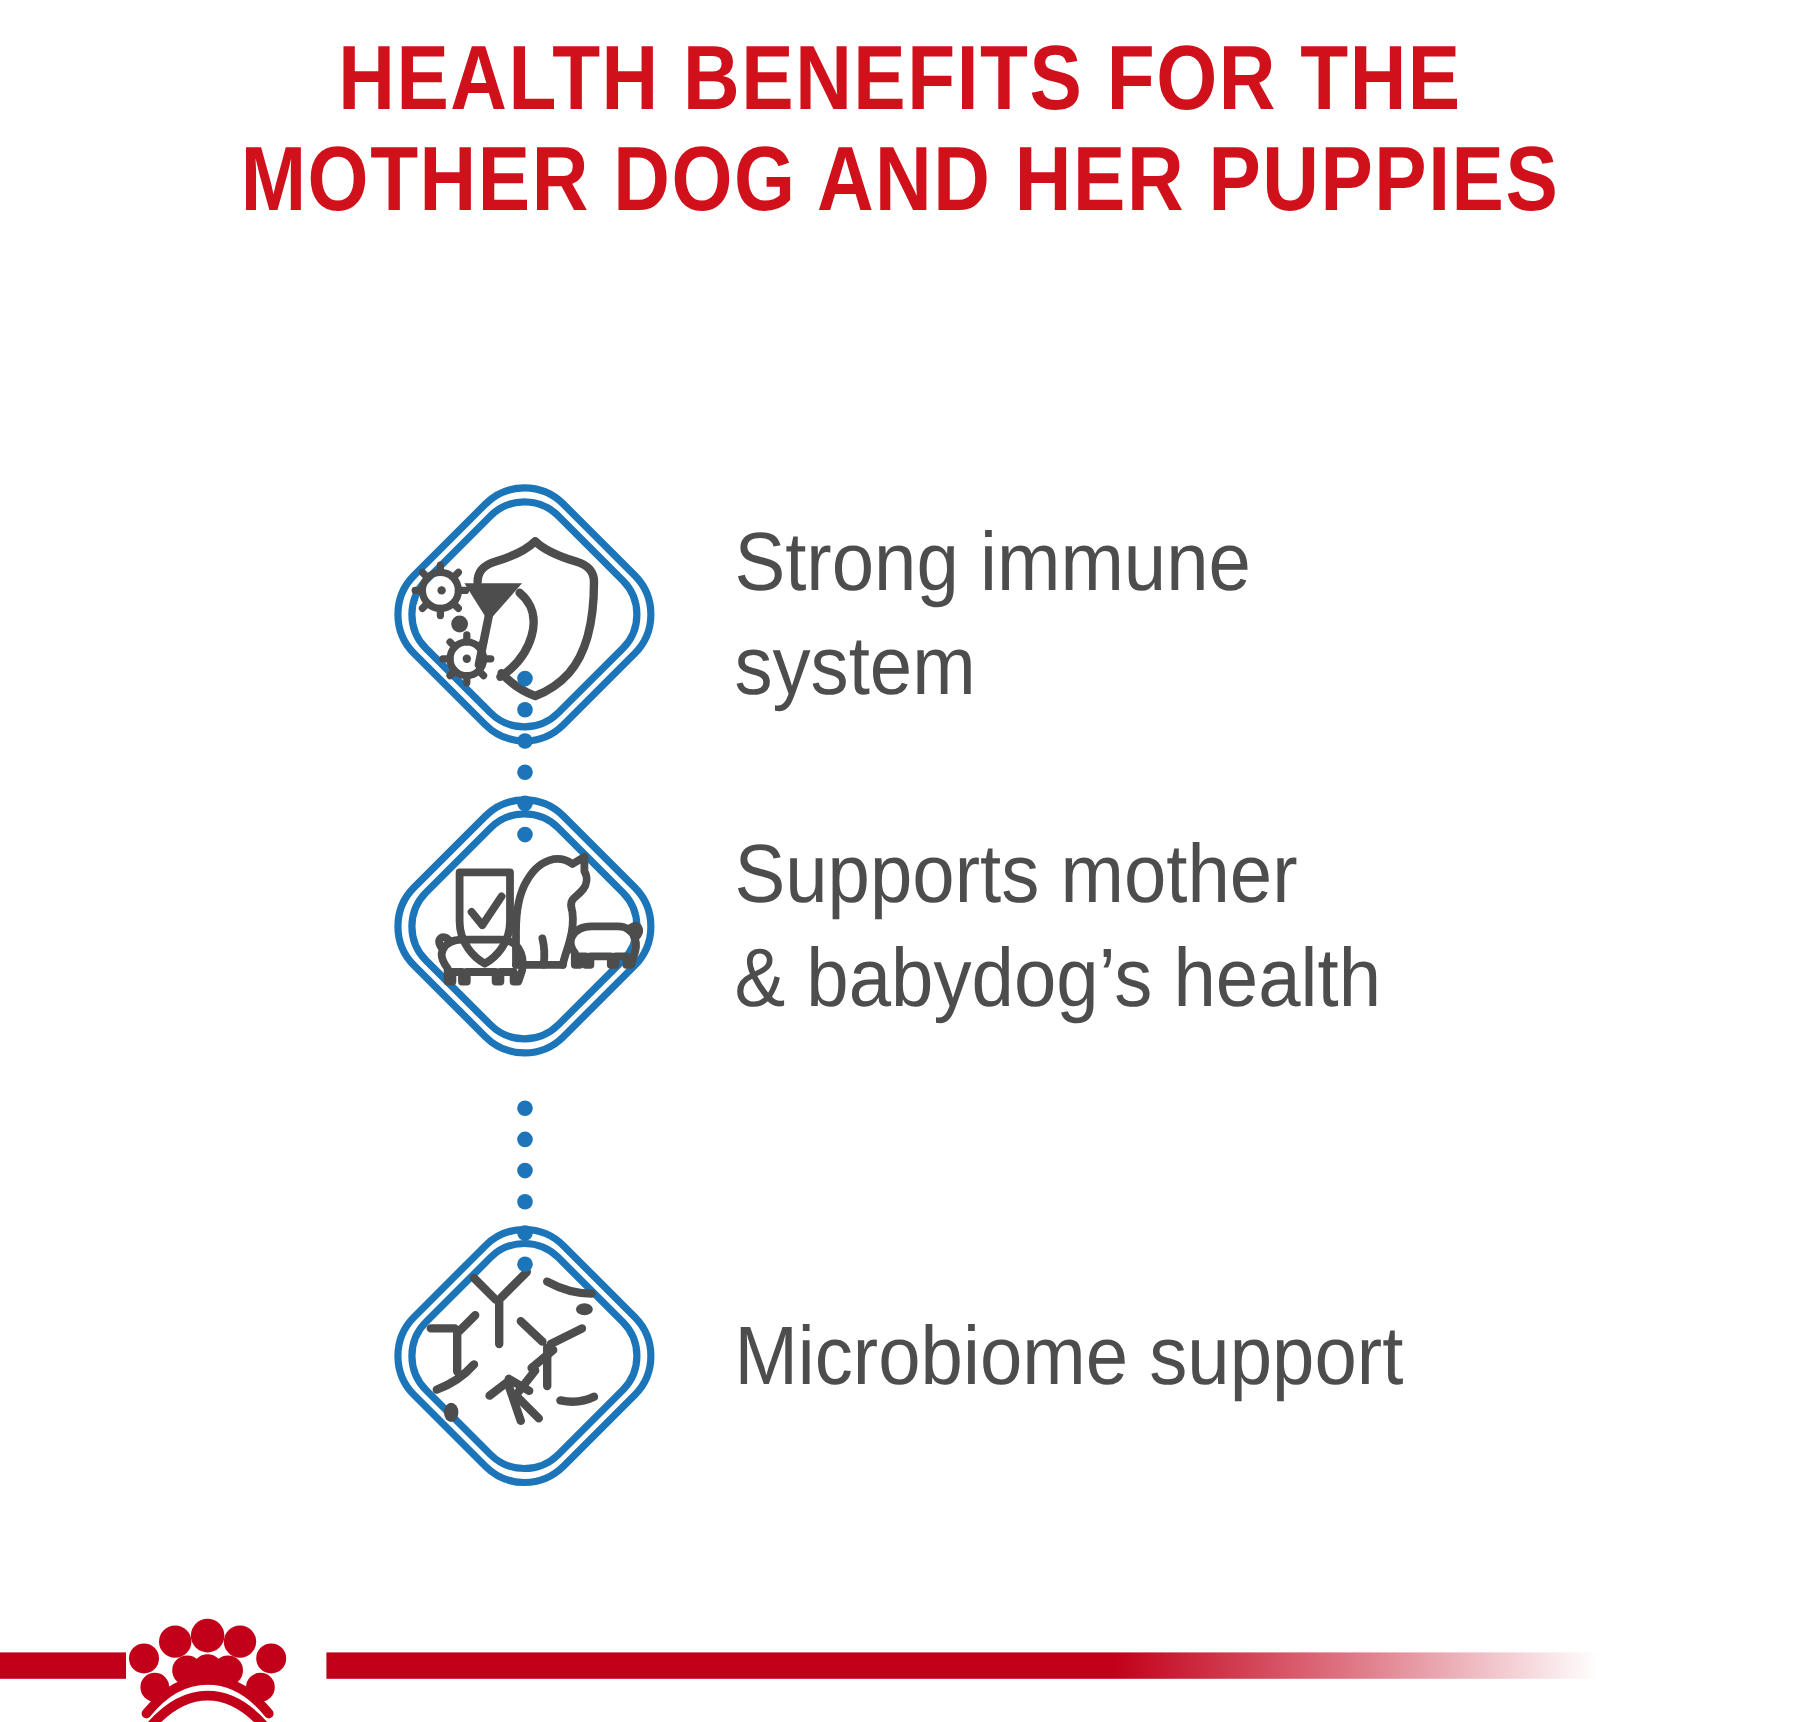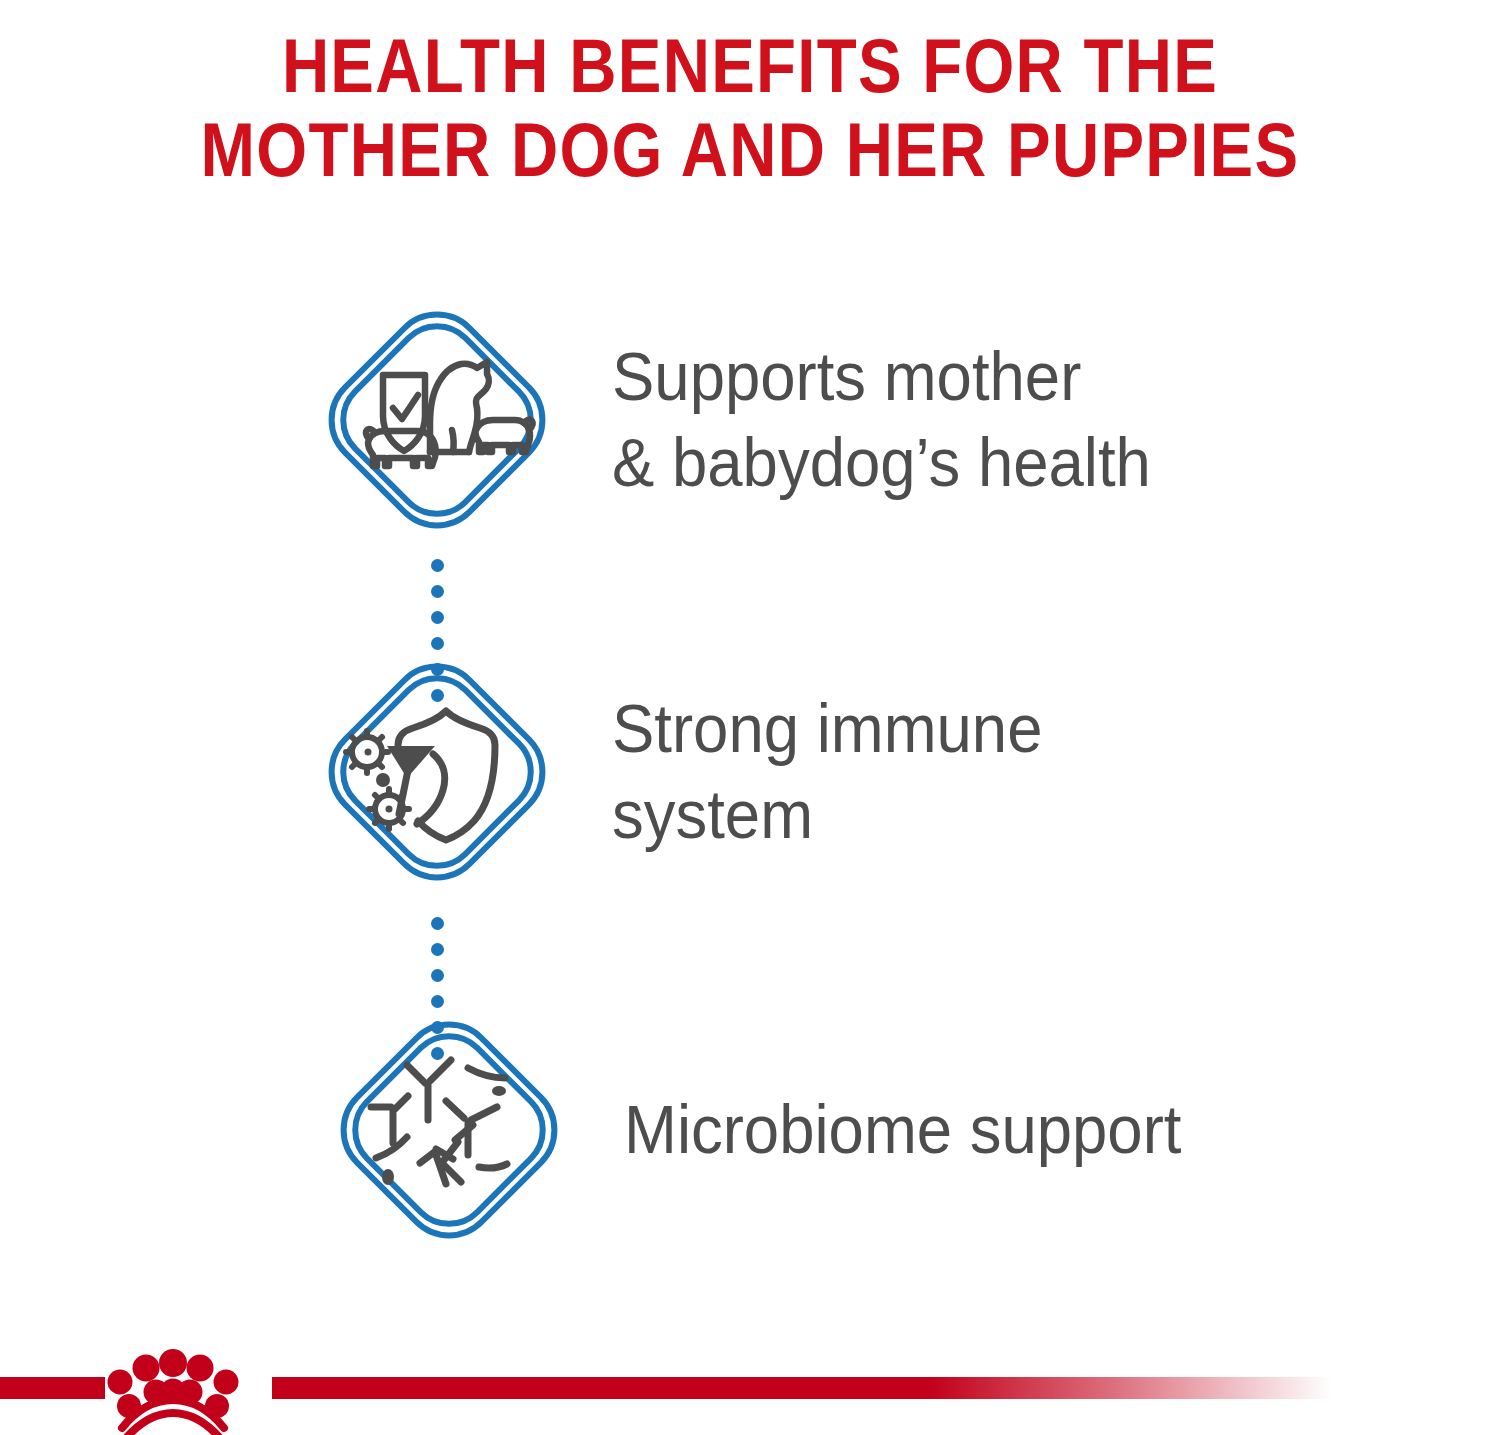--- a/index.html
+++ b/index.html
@@ -44,21 +44,21 @@
     top: 290px;
     width: 1500px;
   }
   .benefit-row {
     position: relative;
     height: 260px;
     display: flex;
     align-items: center;
   }
   .benefit-row.r2 { margin-top: 92px; }
-  .benefit-row.r3 { margin-top: 98px; padding-left: 12px; }
+  .benefit-row.r3 { margin-top: 98px; }
 
   .icon-slot {
     position: relative;
     width: 240px;
     height: 240px;
     margin-left: 317px;
     flex: 0 0 auto;
   }
   .icon-slot svg { display: block; }
 
@@ -128,64 +128,20 @@
 </head>
 <body>
 
 <div class="title-block">
   <div class="title-line">HEALTH BENEFITS FOR THE</div>
   <div class="title-line">MOTHER DOG AND HER PUPPIES</div>
 </div>
 
 <div class="benefits">
 
-  <div class="benefit-row r1">
-    <div class="icon-slot">
-      <svg width="240" height="240" viewBox="0 0 240 240" xmlns="http://www.w3.org/2000/svg">
-
-        <g fill="none" stroke="#1C75B8" stroke-width="6" stroke-linejoin="round">
-          <rect x="32" y="32" width="176" height="176" rx="46" ry="46" transform="rotate(45 120 120)"></rect>
-          <rect x="42" y="42" width="156" height="156" rx="40" ry="40" transform="rotate(45 120 120)"></rect>
-        </g>
-
-        <g fill="none" stroke="#4D4D4D" stroke-width="6.5" stroke-linecap="round" stroke-linejoin="round">
-          <path d="M66 75 L108 75 L108 116 C108 134 96 146 87 151 C78 146 66 134 66 116 Z"></path>
-          <path d="M76 108 L85 119 L101 95"></path>
-        </g>
-
-        <g fill="none" stroke="#4D4D4D" stroke-width="6.5" stroke-linecap="round" stroke-linejoin="round">
-          <path d="M113 152 L113 124 C113 106 116 92 122 82 C127 73 135 66 144 64
-                   C150 63 156 65 160 68 L170 62 L170 74 C173 79 172 85 169 89
-                   C166 93 162 95 160 98 C158 101 159 104 160 108
-                   C161 116 160 124 158 131 C156 139 153 146 152 152"></path>
-          <path d="M113 152 L152 152"></path>
-          <path d="M135 130 C137 138 137 145 136 152"></path>
-        </g>
-
-        <g fill="none" stroke="#4D4D4D" stroke-width="6.5" stroke-linecap="round" stroke-linejoin="round">
-          <path d="M52 139 C55 134 61 131 68 131 L100 131 C108 131 114 135 117 142
-                   C119 147 119 152 118 157 L115 166 L111 166 L111 158
-                   L100 158 L100 166 L96 166 L96 158 L72 158 L72 166 L68 166 L68 158
-                   L60 158 L60 166 L56 166 L56 155 C53 151 51 147 51 143 Z"></path>
-          <path d="M52 139 C49 136 48 132 50 130 C52 128 56 129 58 133"></path>
-        </g>
-
-        <g fill="none" stroke="#4D4D4D" stroke-width="6.5" stroke-linecap="round" stroke-linejoin="round">
-          <path d="M160 128 C163 123 169 120 176 120 L198 120 C205 120 210 124 212 130
-                   C214 135 213 140 211 145 L209 152 L205 152 L205 145
-                   L196 145 L196 152 L192 152 L192 145 L175 145 L175 152 L171 152 L171 145
-                   L166 145 L166 152 L162 152 L162 142 C159 138 158 133 159 130 Z"></path>
-          <path d="M212 130 C215 127 217 124 215 121 C213 118 209 120 207 123"></path>
-        </g>
-      </svg>
-    </div>
-    <div class="benefit-text">Supports mother
-&amp; babydog’s health</div>
-  </div>
-
   <div class="benefit-row r2">
     <div class="icon-slot">
       <svg width="240" height="240" viewBox="0 0 240 240" xmlns="http://www.w3.org/2000/svg">
         <g fill="none" stroke="#1C75B8" stroke-width="6" stroke-linejoin="round">
           <rect x="32" y="32" width="176" height="176" rx="46" ry="46" transform="rotate(45 120 120)"></rect>
           <rect x="42" y="42" width="156" height="156" rx="40" ry="40" transform="rotate(45 120 120)"></rect>
         </g>
 
         <g fill="none" stroke="#4D4D4D" stroke-width="7" stroke-linecap="round" stroke-linejoin="round">
           <path d="M81 93 C81 84 86 79 96 76 C109 72 122 66 129 59
@@ -230,20 +186,64 @@
           <line x1="86" y1="143" x2="82" y2="147"></line>
           <line x1="62" y1="167" x2="58" y2="171"></line>
         </g>
         <circle cx="72" cy="157" r="3.5" fill="#4D4D4D"></circle>
       </svg>
     </div>
     <div class="benefit-text">Strong immune
 system</div>
   </div>
 
+  <div class="benefit-row r1">
+    <div class="icon-slot">
+      <svg width="240" height="240" viewBox="0 0 240 240" xmlns="http://www.w3.org/2000/svg">
+
+        <g fill="none" stroke="#1C75B8" stroke-width="6" stroke-linejoin="round">
+          <rect x="32" y="32" width="176" height="176" rx="46" ry="46" transform="rotate(45 120 120)"></rect>
+          <rect x="42" y="42" width="156" height="156" rx="40" ry="40" transform="rotate(45 120 120)"></rect>
+        </g>
+
+        <g fill="none" stroke="#4D4D4D" stroke-width="6.5" stroke-linecap="round" stroke-linejoin="round">
+          <path d="M66 75 L108 75 L108 116 C108 134 96 146 87 151 C78 146 66 134 66 116 Z"></path>
+          <path d="M76 108 L85 119 L101 95"></path>
+        </g>
+
+        <g fill="none" stroke="#4D4D4D" stroke-width="6.5" stroke-linecap="round" stroke-linejoin="round">
+          <path d="M113 152 L113 124 C113 106 116 92 122 82 C127 73 135 66 144 64
+                   C150 63 156 65 160 68 L170 62 L170 74 C173 79 172 85 169 89
+                   C166 93 162 95 160 98 C158 101 159 104 160 108
+                   C161 116 160 124 158 131 C156 139 153 146 152 152"></path>
+          <path d="M113 152 L152 152"></path>
+          <path d="M135 130 C137 138 137 145 136 152"></path>
+        </g>
+
+        <g fill="none" stroke="#4D4D4D" stroke-width="6.5" stroke-linecap="round" stroke-linejoin="round">
+          <path d="M52 139 C55 134 61 131 68 131 L100 131 C108 131 114 135 117 142
+                   C119 147 119 152 118 157 L115 166 L111 166 L111 158
+                   L100 158 L100 166 L96 166 L96 158 L72 158 L72 166 L68 166 L68 158
+                   L60 158 L60 166 L56 166 L56 155 C53 151 51 147 51 143 Z"></path>
+          <path d="M52 139 C49 136 48 132 50 130 C52 128 56 129 58 133"></path>
+        </g>
+
+        <g fill="none" stroke="#4D4D4D" stroke-width="6.5" stroke-linecap="round" stroke-linejoin="round">
+          <path d="M160 128 C163 123 169 120 176 120 L198 120 C205 120 210 124 212 130
+                   C214 135 213 140 211 145 L209 152 L205 152 L205 145
+                   L196 145 L196 152 L192 152 L192 145 L175 145 L175 152 L171 152 L171 145
+                   L166 145 L166 152 L162 152 L162 142 C159 138 158 133 159 130 Z"></path>
+          <path d="M212 130 C215 127 217 124 215 121 C213 118 209 120 207 123"></path>
+        </g>
+      </svg>
+    </div>
+    <div class="benefit-text">Supports mother
+&amp; babydog’s health</div>
+  </div>
+
   <div class="benefit-row r3">
     <div class="icon-slot">
       <svg width="240" height="240" viewBox="0 0 240 240" xmlns="http://www.w3.org/2000/svg">
         <g fill="none" stroke="#1C75B8" stroke-width="6" stroke-linejoin="round">
           <rect x="32" y="32" width="176" height="176" rx="46" ry="46" transform="rotate(45 120 120)"></rect>
           <rect x="42" y="42" width="156" height="156" rx="40" ry="40" transform="rotate(45 120 120)"></rect>
         </g>
         <g fill="none" stroke="#4D4D4D" stroke-width="7" stroke-linecap="round" stroke-linejoin="round">
 
           <path d="M78 55 L96 73 M122 50 L101 71 M99 74 L99 110"></path>

